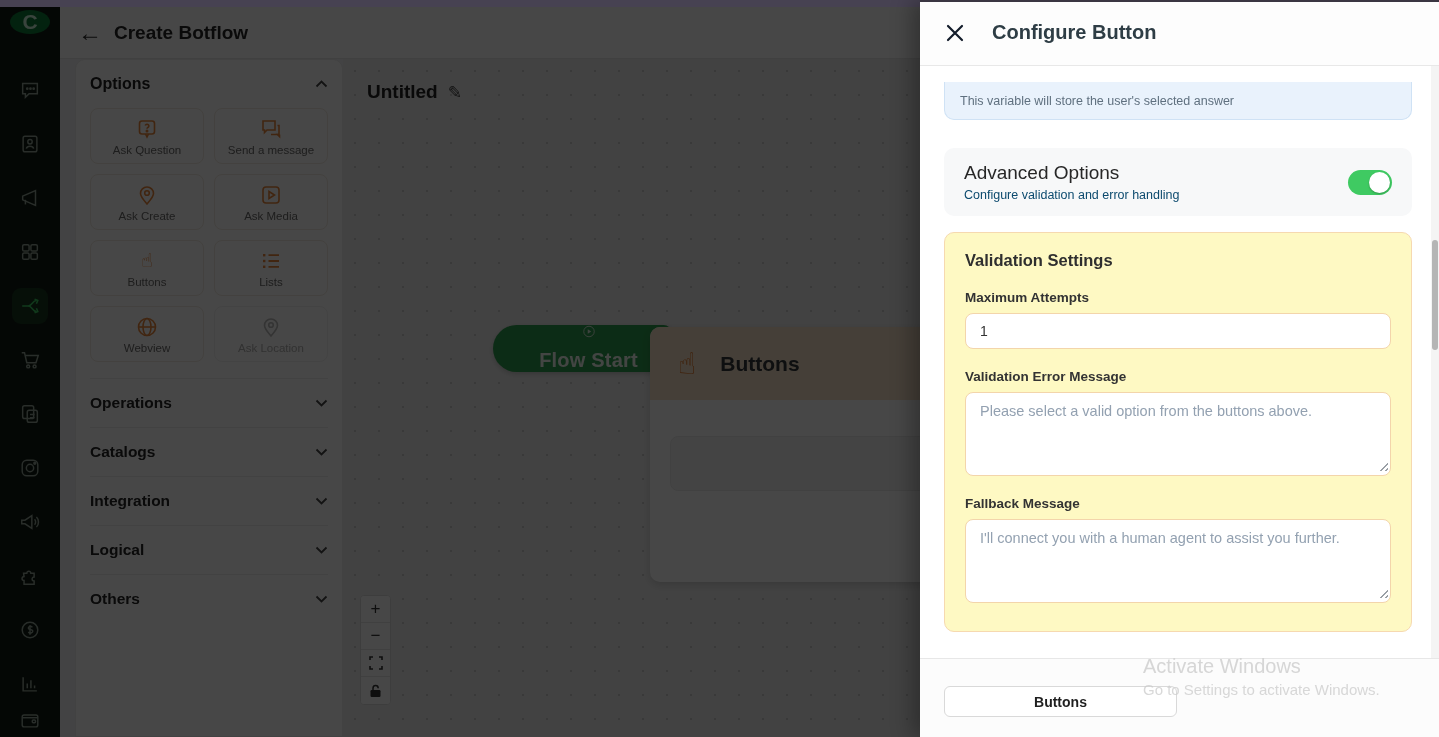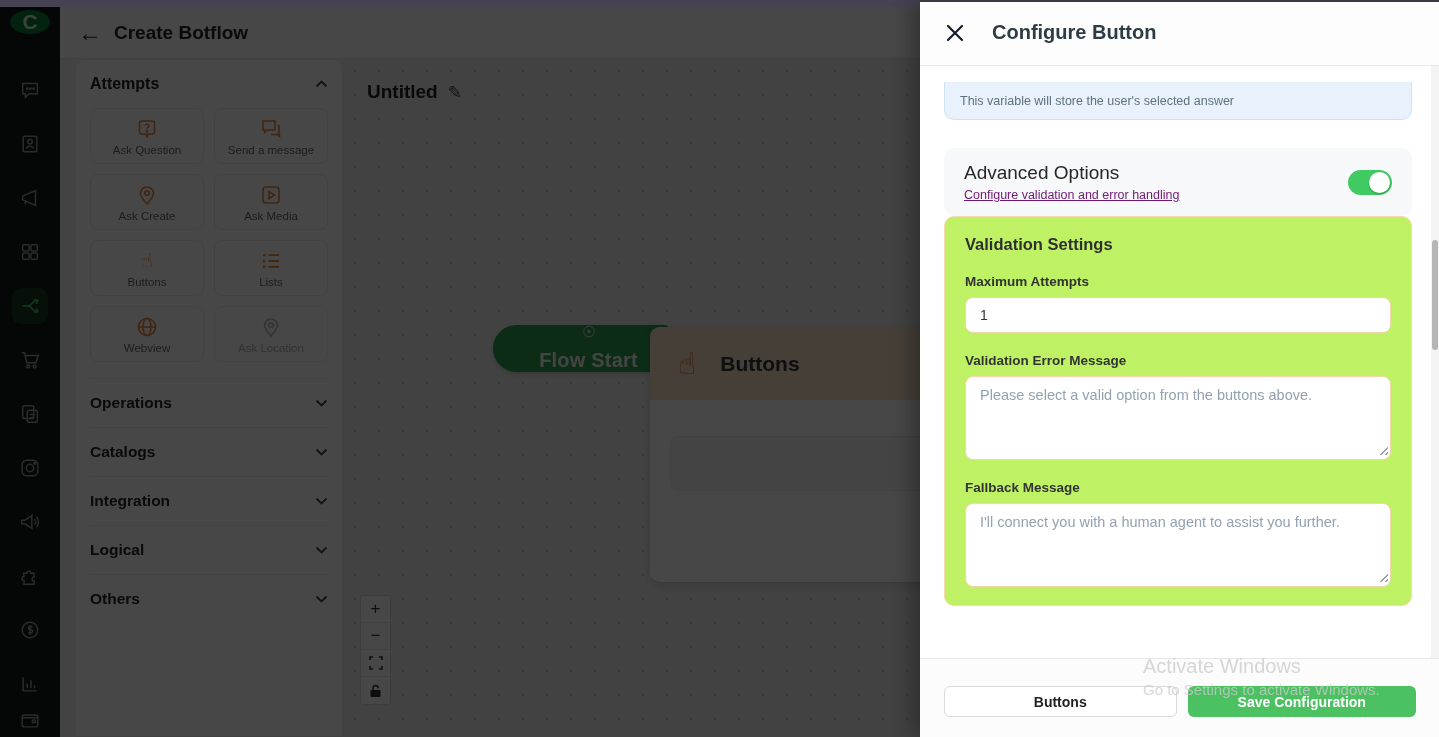--- a/index.html
+++ b/index.html
@@ -78,26 +78,26 @@
   .drawer-body { position:absolute; left:0; top:66px; width:519px; height:592px; background:#fff; overflow:hidden;
                  padding:16px 27px 0 24px; }
 
   .info-note { height:38px; background:#e9f2fc; border:1px solid #cfe2f5; border-top:none; border-radius:0 0 10px 10px;
                display:flex; align-items:center; padding:0 15px; }
   .info-note span { font-size:12.5px; color:#5f707f; }
 
   .adv-card { margin-top:28px; height:68px; background:#f7f8f9; border-radius:10px; display:flex; align-items:center;
               justify-content:space-between; padding:0 20px; }
   .adv-title { font-size:19px; font-weight:normal; color:#272727; margin-bottom:4px; }
-  .adv-sub { font-size:12.5px; color:#701a75;text-decoration:underline; }
+  .adv-sub { font-size:12.5px; color:#0c4a6e; }
   .toggle { width:44px; height:25px; border-radius:13px; background:#3fca62; position:relative; flex-shrink:0; }
   .toggle .knob { position:absolute; right:2px; top:2px; width:21px; height:21px; border-radius:50%; background:#fff;
                   box-shadow:0 1px 2px rgba(0,0,0,.25); }
 
-  .val-card { background:#bef264; border:1px solid #f6d9b0; border-radius:10px; padding:18px 20px 18px 20px; }
+  .val-card { margin-top:16px; background:#fef9c3; border:1px solid #f6d9b0; border-radius:10px; padding:18px 20px 28px 20px; }
   .val-title { font-size:16.5px; font-weight:bold; color:#2f2f2f; margin-bottom:20px; }
   .field-label { font-size:13.5px; font-weight:bold; color:#333; margin-bottom:8px; }
   .txt-input { width:100%; height:36px; border:1px solid #f3d5ab; border-radius:8px; background:#fff; padding:0 14px;
                font-size:14px; color:#333; font-family:inherit; outline:none; margin-bottom:20px; }
   .ta-wrap { position:relative; margin-bottom:20px; }
   .ta-wrap:last-child { margin-bottom:0; }
   .txt-area { width:100%; height:84px; border:1px solid #f3d5ab; border-radius:8px; background:#fff; padding:10px 14px;
               font-size:14.5px; color:#333; font-family:inherit; resize:none; outline:none; display:block; }
   .txt-area::placeholder, .txt-input::placeholder { color:#93a1b1; opacity:1; }
   .resize-handle { position:absolute; right:3px; bottom:5px; width:10px; height:10px; pointer-events:none;
@@ -230,21 +230,21 @@
   </div>
 
   <div class="top-strip"></div>
   <div class="page-header">
     <span class="back-arrow">←</span>
     <span class="page-title">Create Botflow</span>
   </div>
 
   <div class="panel">
     <div class="panel-section-head">
-      <span class="lbl">Attempts</span>
+      <span class="lbl">Options</span>
       <span class="chev">
         <svg width="13" height="8" viewBox="0 0 13 8" fill="none" stroke="#444" stroke-width="1.8">
             <path d="M1.5 6.5L6.5 1.5L11.5 6.5"></path>
           </svg>
       </span>
     </div>
     <div class="tile-grid">
       <div class="tile">
         <span class="t-icon">
           <svg width="24" height="24" viewBox="0 0 24 24" fill="none" stroke="currentColor" stroke-width="1.6">
@@ -454,21 +454,20 @@
         </div>
       </div>
     </div>
 
     <div class="scroll-track">
       <div class="scroll-thumb"></div>
     </div>
 
     <div class="drawer-footer">
       <div class="btn-cancel">Buttons</div>
-      <div class="btn-save">Save Configuration</div>
     </div>
   </div>
 
   <div class="watermark">
     <div class="wm1">Activate Windows</div>
     <div class="wm2">Go to Settings to activate Windows.</div>
   </div>
 
 </div>
 

